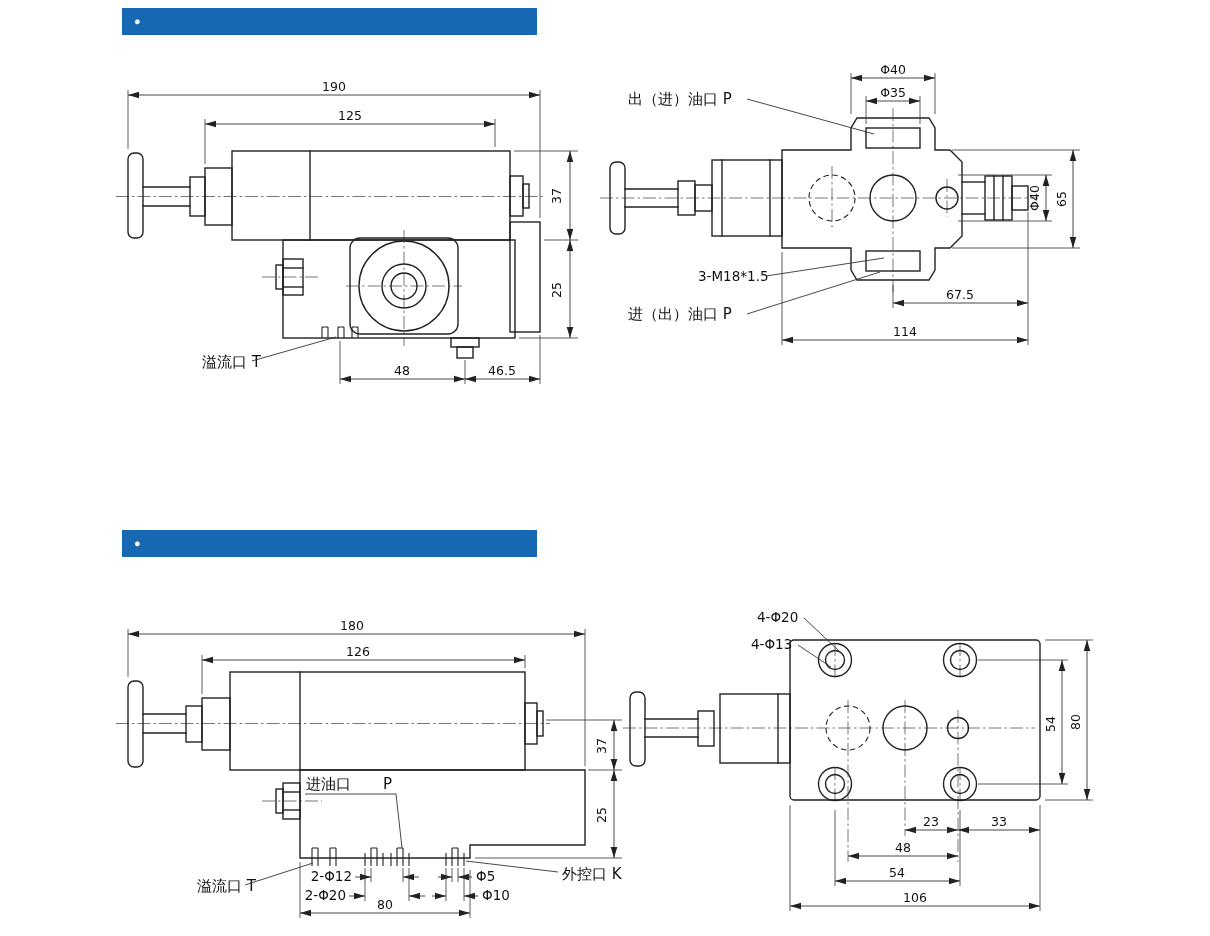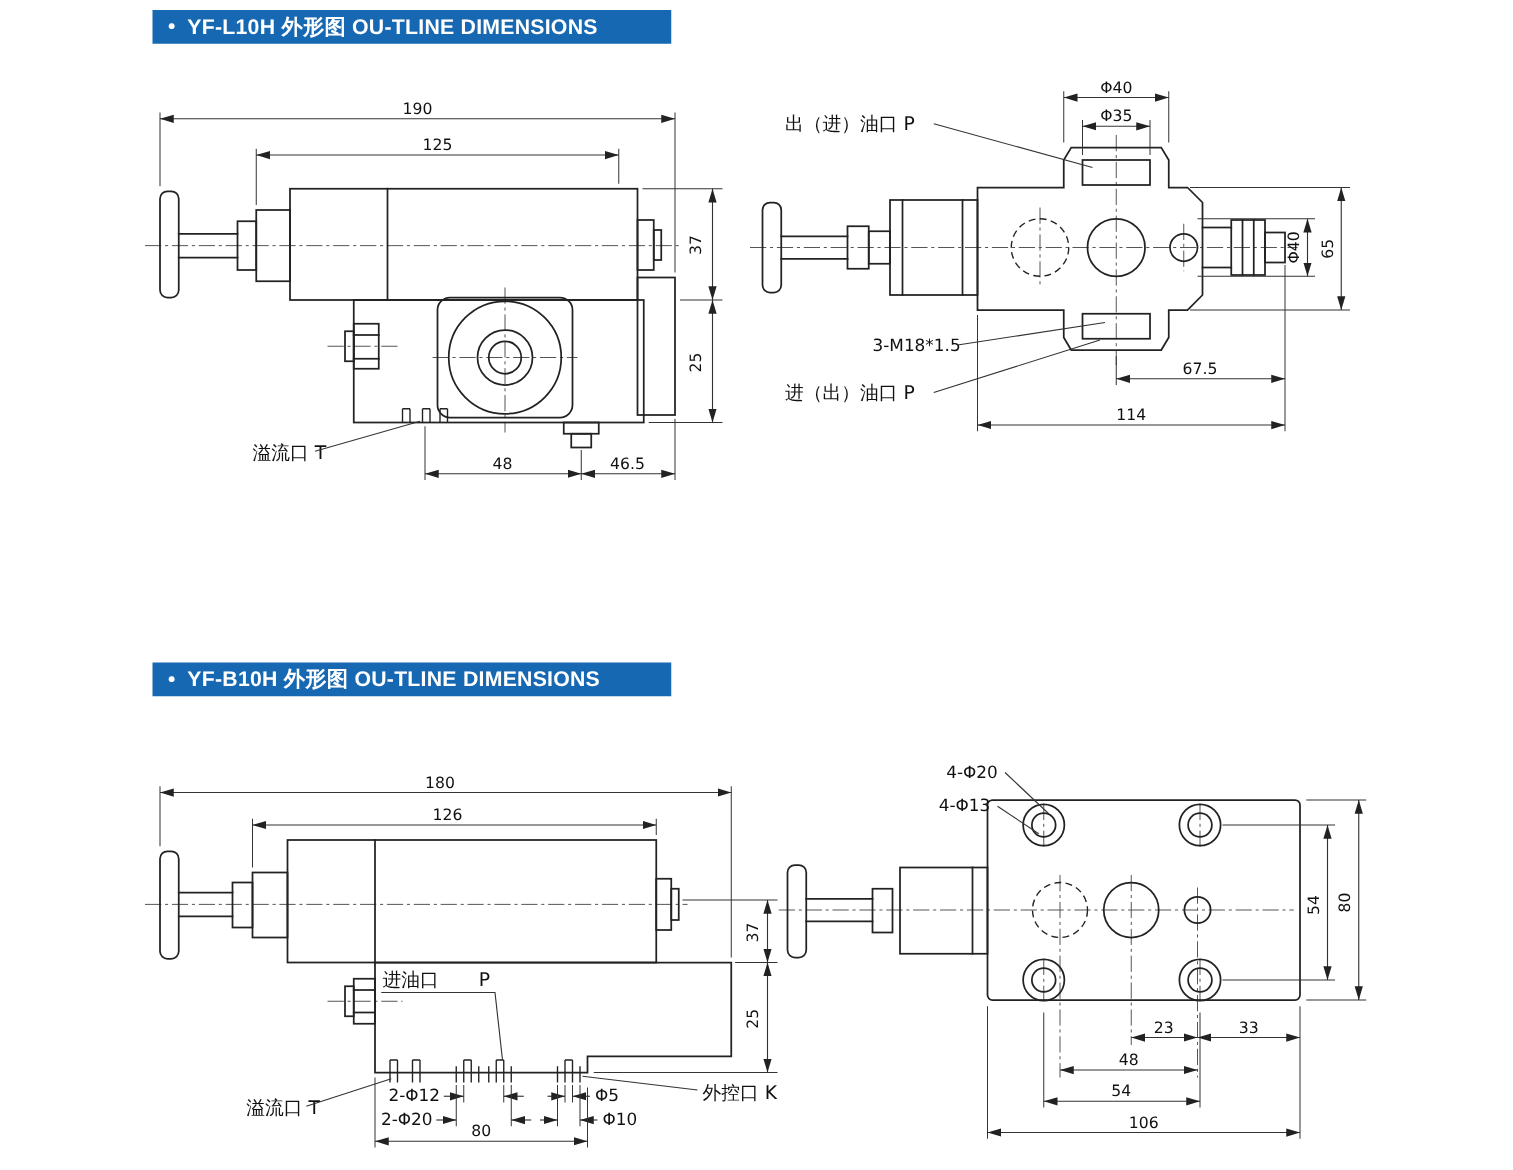--- a/index.html
+++ b/index.html
@@ -20,25 +20,23 @@
   .ldr { stroke:#333; stroke-width:.9; fill:none; }
   .dtxt { font:12.5px "DejaVu Sans", sans-serif; fill:#111; }
   .lbl  { font:15px "DejaVu Sans", sans-serif; fill:#111; }
   .lbl2 { font:13.5px "DejaVu Sans", sans-serif; fill:#111; }
 </style>
 </head>
 <body>
 
 <div class="banner" style="left:122px; top:8px;">
   <span class="bullet">●</span>
-  <span class="banner-title">YF-L10H 外形图  OU-TLINE DIMENSIONS</span>
 </div>
 <div class="banner" style="left:122px; top:530px;">
   <span class="bullet">●</span>
-  <span class="banner-title">YF-B10H 外形图  OU-TLINE DIMENSIONS</span>
 </div>
 
 <svg class="sheet" width="1210" height="936" viewBox="0 0 1210 936">
   <defs>
     <marker id="aE" markerUnits="userSpaceOnUse" markerWidth="12" markerHeight="9" refX="11" refY="4.5" orient="auto">
       <path d="M0,1.2 L11,4.5 L0,7.8 Z" fill="#222"></path>
     </marker>
     <marker id="aS" markerUnits="userSpaceOnUse" markerWidth="12" markerHeight="9" refX="1" refY="4.5" orient="auto">
       <path d="M12,1.2 L1,4.5 L12,7.8 Z" fill="#222"></path>
     </marker>

